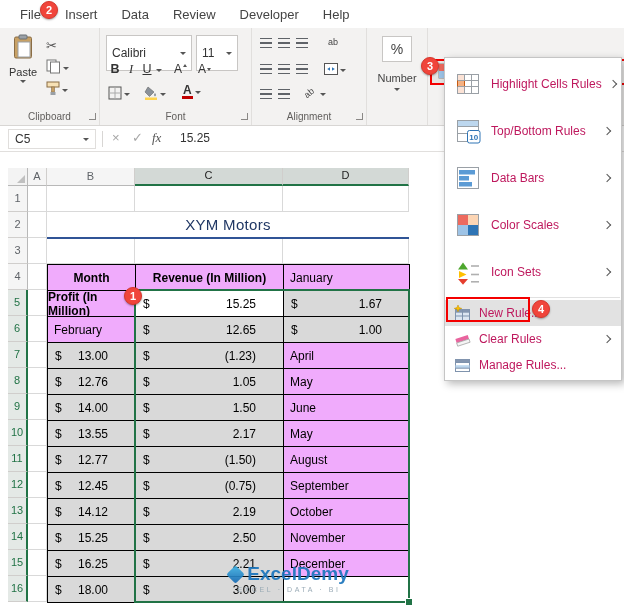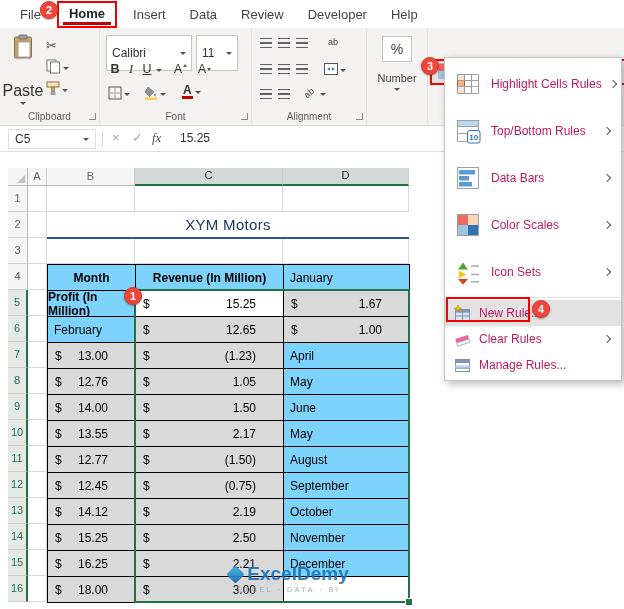--- a/index.html
+++ b/index.html
@@ -15,21 +15,21 @@
 
 
 .ribbon{position:absolute;left:0;top:28px;width:624px;height:98px;background:#f3f2f1;border-bottom:1px solid #d8d6d4}
 .group{position:absolute;top:0;height:97px;border-right:1px solid #e1dfdd}
 .grp-label{position:absolute;bottom:3px;left:0;right:0;text-align:center;font-size:10px;color:#605e5c}
 .launcher{position:absolute;right:3px;bottom:5px;width:7px;height:7px;border-right:1.3px solid #8a8886;border-bottom:1.3px solid #8a8886}
 .caret{display:inline-block;width:0;height:0;border-left:3px solid transparent;border-right:3px solid transparent;border-top:3.5px solid #555}
 .caret.abs{position:absolute}
 .caret.tiny{margin-left:2px;vertical-align:middle}
 .paste-btn{position:absolute;left:6px;top:6px;width:34px;height:72px;display:flex;flex-direction:column;align-items:center;justify-content:flex-start;gap:2px}
-.paste-lbl{font-size:16px;color:#333;margin-top:17px}
+.paste-lbl{font-size:11px;color:#333;margin-top:1px}
 .mini{position:absolute;display:flex;align-items:center}
 .cutg{font-size:13px;color:#555}
 .combo{position:absolute;height:36px;background:#fff;border:1px solid #c8c6c4;display:flex;align-items:center;padding:16px 5px;font-size:12px;color:#333}
 .combo .cflex{flex:1}
 .fmt{position:absolute;width:14px;text-align:center;font-size:12.5px;color:#333}
 .fmt.b{font-weight:bold}
 .fmt.i{font-style:italic;font-family:"Liberation Serif",serif}
 .fmt.u{text-decoration:underline}
 .fontsize-btn{position:absolute;display:flex;align-items:flex-start;font-size:12px;color:#333;gap:1px}
 .upmark,.downmark{width:0;height:0;border-left:2.5px solid transparent;border-right:2.5px solid transparent;margin-top:2px}
@@ -61,21 +61,21 @@
 .corner{position:absolute;left:8px;top:168px;width:20px;height:18px;background:#f3f3f3;border-right:1px solid #b8b8b8;border-bottom:1px solid #b8b8b8}
 .corner::after{content:"";position:absolute;right:2px;bottom:2px;width:0;height:0;border-left:8px solid transparent;border-bottom:8px solid #c0c0c0}
 .colh{position:absolute;background:#f5f5f5;border-right:1px solid #d0cecc;border-bottom:1px solid #b8b8b8;text-align:center;font-size:11px;color:#5f6368;line-height:16px}
 .colh.sel{background:#d3d9d6;color:#222;border-bottom:2px solid var(--excel_green,#217346);line-height:15px}
 .rowh{position:absolute;background:#f5f5f5;border-right:1px solid #b8b8b8;border-bottom:1px solid #d0cecc;text-align:center;font-size:11px;color:#5f6368;line-height:25px}
 .rowh.sel{background:#e4e9e6;color:var(--excel_green,#217346);border-right:2px solid var(--excel_green,#217346)}
 .gl{position:absolute;background:#d9d9d9;z-index:1}
 .sheet-title{position:absolute;left:47px;top:212px;width:362px;height:25px;display:flex;align-items:center;justify-content:center;font-weight:normal;font-size:15px;letter-spacing:.3px;color:var(--title_blue,#203764);background:#fff;z-index:3}
 .title-rule{position:absolute;left:47px;top:237px;width:362px;height:2px;background:var(--underline_blue,#305496);z-index:4}
 .xtable{position:absolute;left:47px;top:264px;display:grid;grid-template-columns:88px 148px 126px;border-top:1px solid #000;border-left:1px solid #000;z-index:5;background:#fff}
-.xc{height:26px;border-right:1px solid #000;border-bottom:1px solid #000;display:flex;align-items:center;font-size:12px;color:#000;background:#7dd3fc}
+.xc{height:26px;border-right:1px solid #000;border-bottom:1px solid #000;display:flex;align-items:center;font-size:12px;color:#000;background:#f0abfc}
 .xh{justify-content:center;font-weight:bold}
 .xmonth{padding-left:6px}
 .xmoney{justify-content:space-between;padding:0 27px 0 7px;background:var(--selection_fill,#d9d9d9)}
 .xmoney.active{background:#fff}
 .selrect{position:absolute;left:134px;top:289px;width:276px;height:314px;border:2px solid var(--excel_green,#1e7145);z-index:10;pointer-events:none}
 .selhandle{position:absolute;left:405px;top:598px;width:8px;height:8px;background:var(--excel_green,#1e7145);border:1px solid #fff;z-index:11}
 
 
 .menu{position:absolute;left:444px;top:57px;width:178px;background:#fff;border:1px solid #c5c5c5;box-shadow:3px 3px 8px rgba(0,0,0,.28);z-index:50;padding:2px 0}
 .mi{display:flex;align-items:center;height:26px;padding:0 8px;gap:8px}
@@ -99,21 +99,20 @@
 .wm-tag{font-size:7px;letter-spacing:2.6px;color:#93a5b1;margin-top:1px;white-space:nowrap}
 </style>
 </head>
 <body>
 
 <div class="screen" style="--annotation_red: #f40000; --excel_green: #217346; --selection_fill: #d9d9d9; --title_blue: #203764; --underline_blue: #305496; --watermark_blue: #1b75bc;">
 
   <div class="tabbar">
     <div id="tabs" class="tabs">
         <span class="tab">File</span>
-        <span class="tab annotated">Home</span>
         <span class="tab">Insert</span>
         <span class="tab">Data</span>
         <span class="tab">Review</span>
         <span class="tab">Developer</span>
         <span class="tab">Help</span>
       </div>
   </div>
 
   <div class="ribbon">
 

